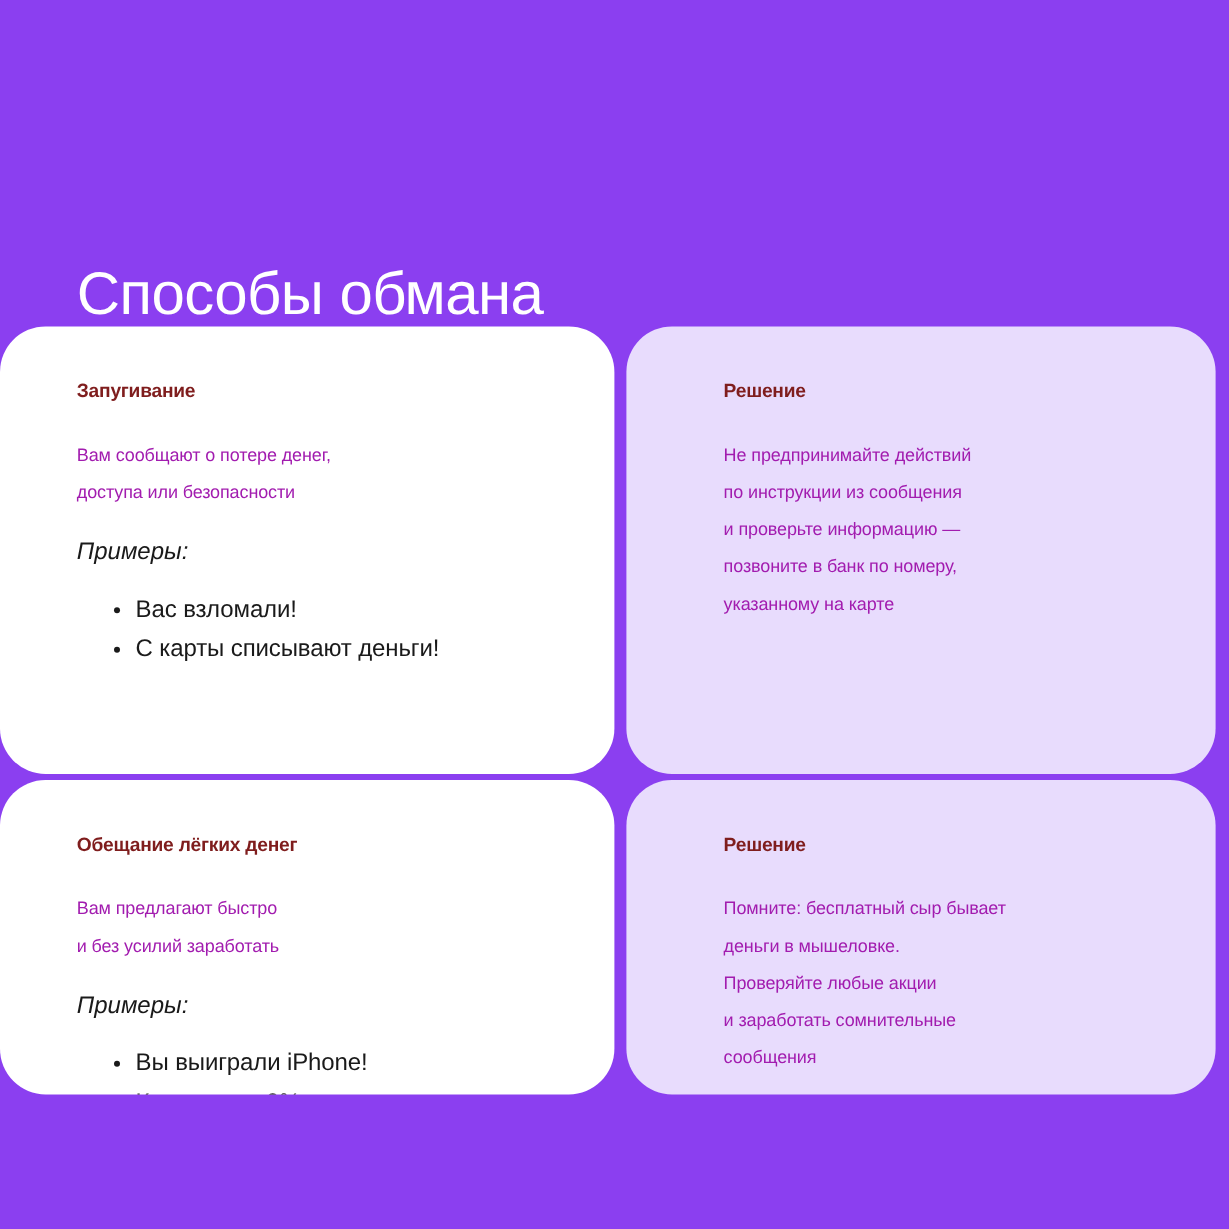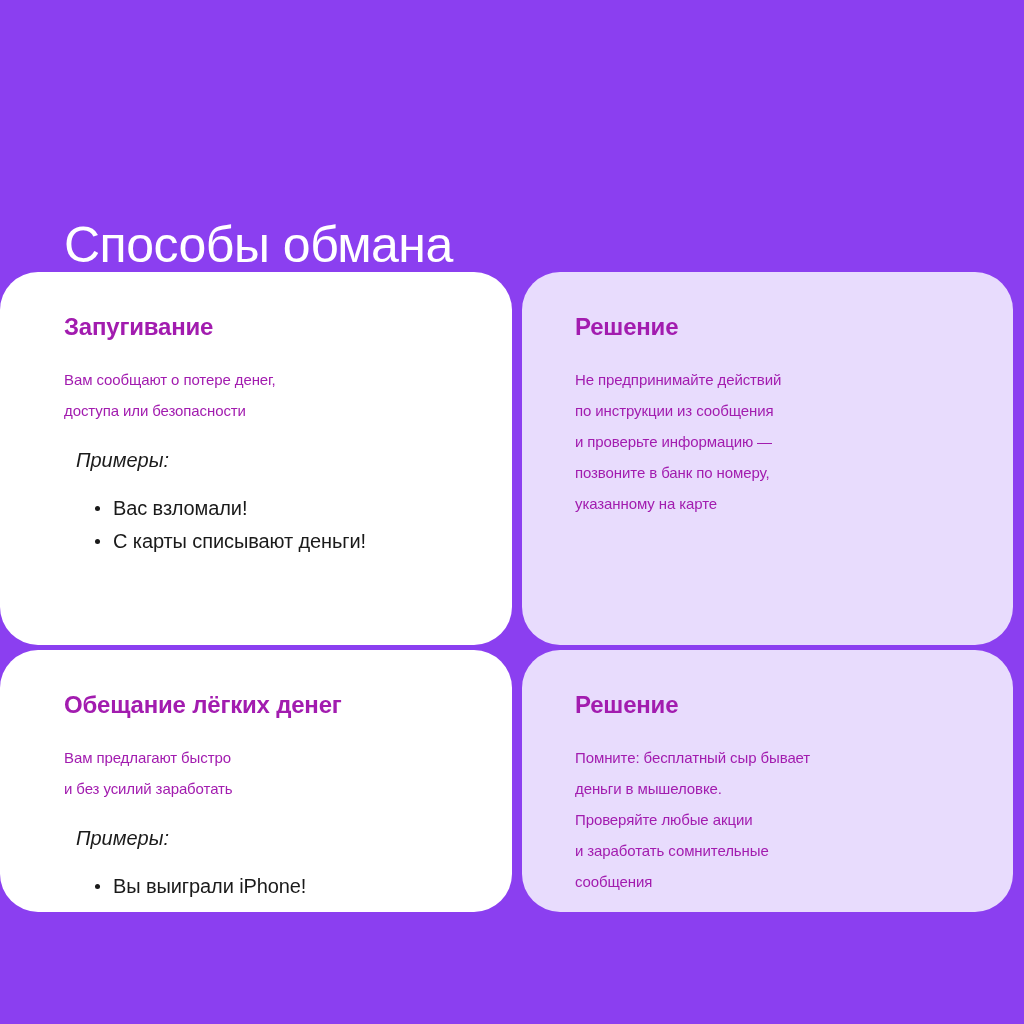--- a/index.html
+++ b/index.html
@@ -53,44 +53,45 @@
 
   .card.theme-white    { background: #FFFFFF; }
   .card.theme-lavender { background: #E8DCFD; }
 
   .card-inner {
     padding: 40px 46px 0 64px;
   }
   .card.col-right .card-inner {
     padding-left: 53px;
     padding-right: 40px;
+    margin-left: 28px;
   }
 
   .card-heading {
     margin: 0 0 22px 0;
-    font-size: 24px;
+    font-size: 16px;
     font-weight: bold;
-    color: #a21caf;
+    color: #7f1d1d;
     line-height: 30px;
     letter-spacing: -0.2px;
   }
   .card-body {
     margin: 0;
     font-size: 15px;
     font-weight: 400;
     color: #a21caf;
     line-height: 31px;
     letter-spacing: -0.1px;
   }
   .card-body .body-line {
     display: block;
   }
 
   .examples-label {
-    margin: 19px 0 6px 12px;
+    margin: 19px 0 6px 0;
     font-size: 20px;
     font-style: italic;
     font-weight: 400;
     color: #1A1A1A;
     line-height: 30px;
   }
 
   .examples-list {
     margin: 17px;
     padding: 0;

